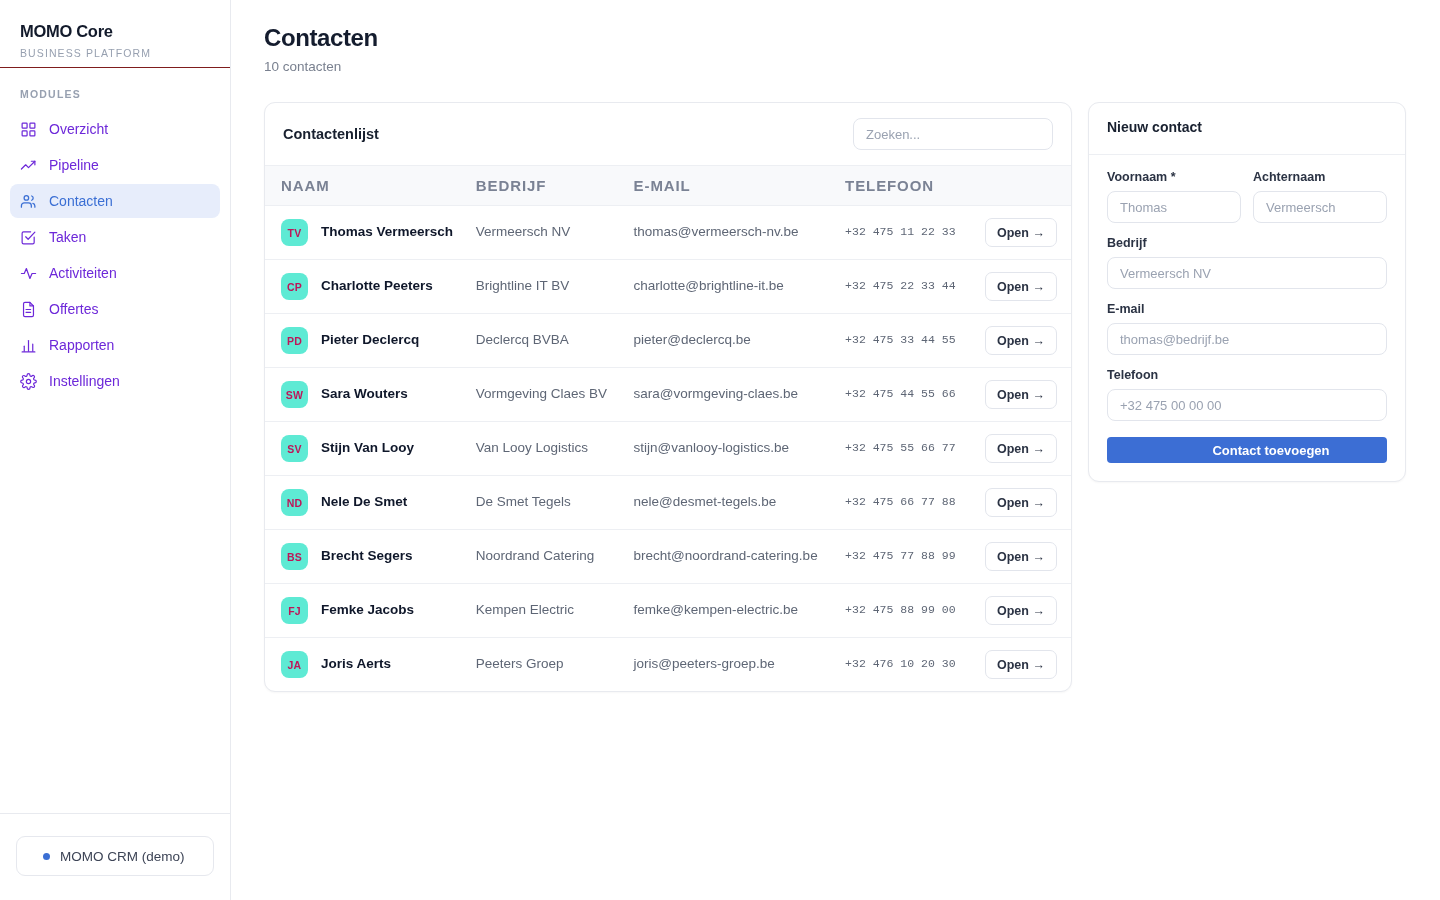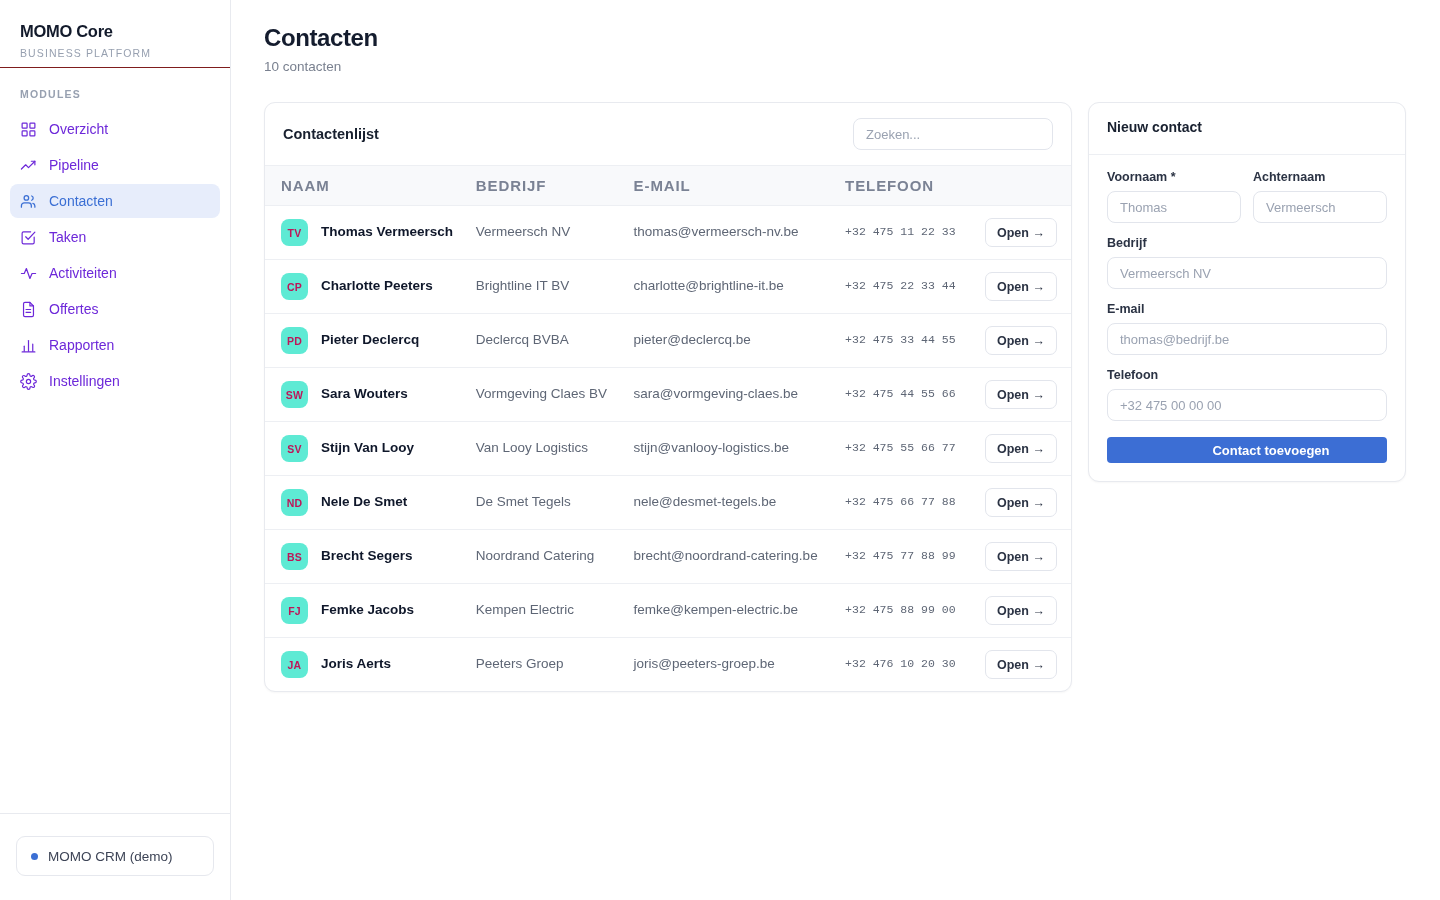--- a/index.html
+++ b/index.html
@@ -48,21 +48,21 @@
   }
   .nav-item.active {
     background: #e7edfb; color: #3b6fd4; font-weight: 500;
   }
   .nav-item .ico { width: 17px; height: 17px; display: flex; align-items: center; justify-content: center; flex: 0 0 17px; }
   .nav-item .ico svg { width: 17px; height: 17px; display: block; }
   .sidebar-footer { padding: 0 16px 24px 16px; }
   .footer-divider { border-top: 1px solid #e8eaef; margin: 0 -16px 22px -16px; }
   .workspace {
     display: flex; align-items: center; gap: 10px;
-    height: 40px; padding: 0 14px;
+    height: 40px; padding: 0 26px;
     border: 1px solid #e6e8ee; border-radius: 9px;
     font-size: 13.5px; color: #3d4456;
     cursor: pointer;
   }
   .dot { width: 7px; height: 7px; border-radius: 50%; background: #3b6fd4; flex: 0 0 7px; }
 
   
   .main { flex: 1; height: 900px; padding: 24px 33px 0 33px; overflow: hidden; }
   .page-title { font-size: 24px; font-weight: bold; color: #141c2e; letter-spacing: -0.4px; }
   .page-sub { margin-top: 7px; font-size: 13.5px; color: #79808f; }

